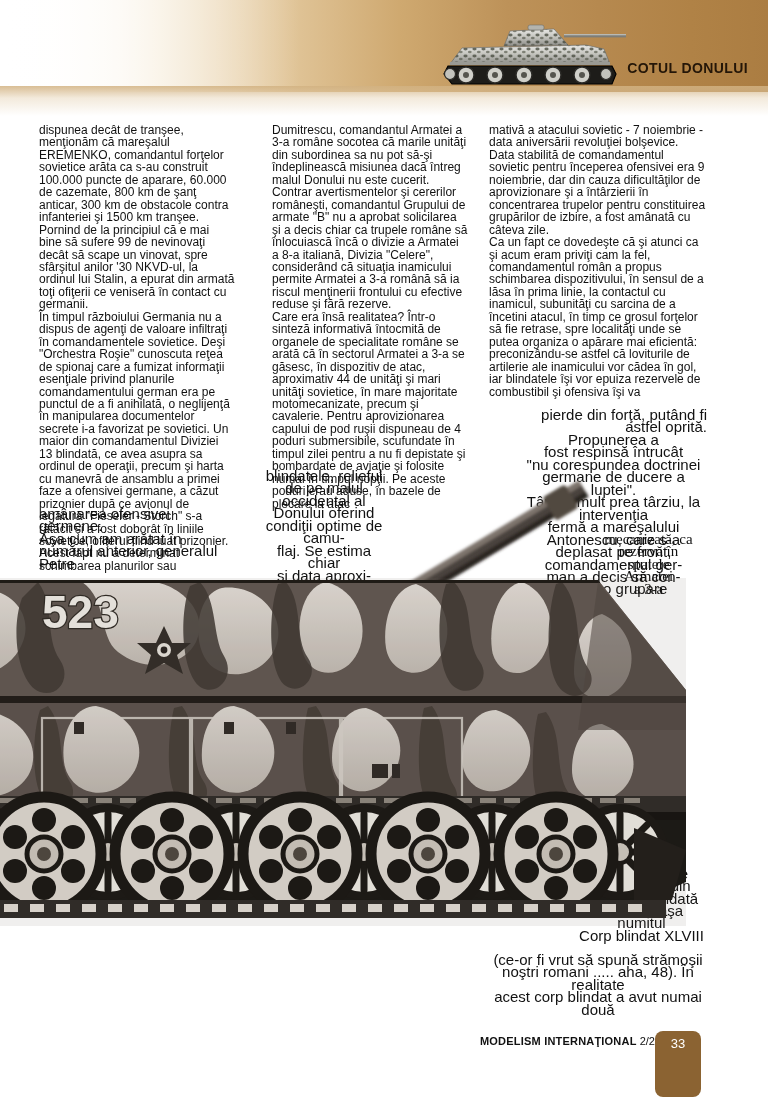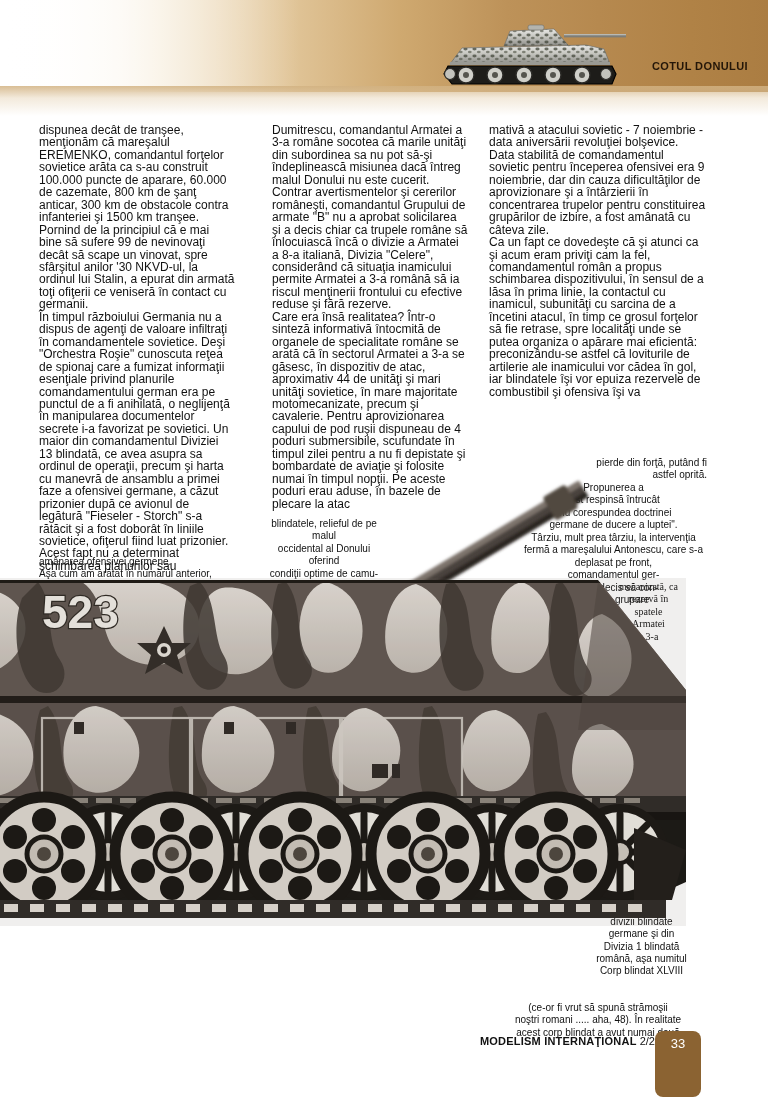--- a/index.html
+++ b/index.html
@@ -47,21 +47,21 @@
     position: absolute;
     left: 0; top: 0;
     width: 300px; height: 110px;
     background: linear-gradient(to right, #ffffff 0%, rgba(255,255,255,0.75) 40%, rgba(255,255,255,0) 100%);
   }
 
   #section-title {
     position: absolute;
     right: 20px;
     top: 60px;
-    font-size: 11px;
+    font-size: 14px;
     font-weight: bold;
     letter-spacing: 0.4px;
     color: #241608;
     white-space: nowrap;
   }
 
   
   #header-tank {
     position: absolute;
     left: 436px;
@@ -78,25 +78,24 @@
     color: #111111;
     text-align: left;
     white-space: pre-line;
   }
   #col1 { left: 39px; top: 124px; width: 196px; }
   #col2 { left: 272px; top: 124px; width: 196px; }
   #col3 { left: 489px; top: 124px; width: 218px; }
 
   .col-wrap {
     position: absolute;
-    font-size: 10px;
+    font-size: 15px;
     line-height: 12.45px;
     color: #111111;
     white-space: pre-line;
-    margin-top: 48px;
   }
   
   #col1-tail { left: 39px; top: 508px; width: 196px; }
   #col2-tail { left: 264px; top: 470px; width: 120px; text-align: center; }
   #col3-mid  { left: 489px; top: 409px; width: 218px; text-align: right; }
   #col3-wrapA{ left: 520px; top: 434px; width: 187px; text-align: center; }
   #col3-wrapB{ left: 590px; top: 533px; width: 117px; text-align: center; font-family: Liberation Serif, serif; }
   #col3-wrapC{ left: 576px; top: 768px; width: 131px; text-align: center; }
   #col3-wrapD{ left: 489px; top: 954px; width: 218px; text-align: center; }
 

